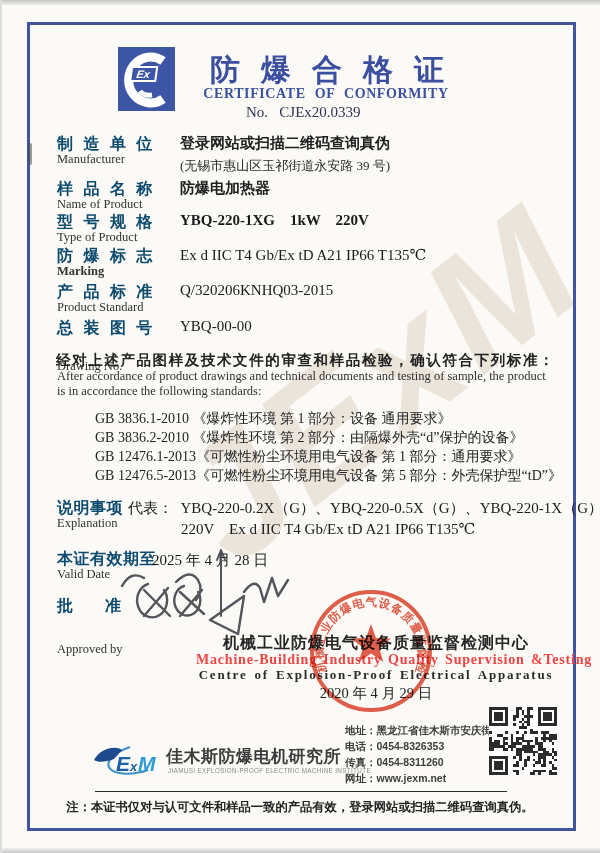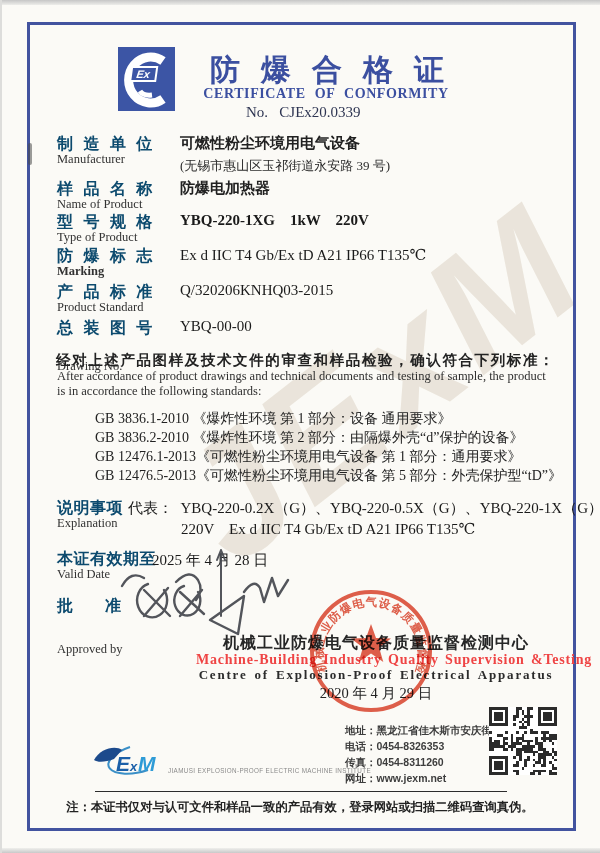--- a/index.html
+++ b/index.html
@@ -55,21 +55,21 @@
       <rect x="17" y="20" width="25" height="14" fill="#3c55a5" stroke="#ffffff" stroke-width="2"></rect>
       <text x="29" y="31" text-anchor="middle" font-family="Liberation Sans,sans-serif" font-size="11" font-weight="bold" font-style="italic" fill="#ffffff">Ex</text>
     </g>
   </svg>
   <div class="abs title-zh">防爆合格证</div>
   <div class="abs title-en">CERTIFICATE  OF  CONFORMITY</div>
   <div class="abs cert-no">No.   CJEx20.0339</div>
 
   <div class="abs lz" style="left:57px;top:134px;">制 造 单 位</div>
   <div class="abs le" style="left:57px;top:152px;">Manufacturer</div>
-  <div class="abs valzh" style="left:180px;top:134px;">可燃性粉尘环境用电气设备</div>
+  <div class="abs valzh" style="left:180px;top:134px;">登录网站或扫描二维码查询真伪</div>
   <div class="abs small-val" style="left:180px;top:157px;">(无锡市惠山区玉祁街道永安路 39 号)</div>
 
   <div class="abs lz" style="left:57px;top:179px;">样 品 名 称</div>
   <div class="abs le" style="left:57px;top:197px;">Name of Product</div>
   <div class="abs valzh" style="left:180px;top:179px;">防爆电加热器</div>
 
   <div class="abs lz" style="left:57px;top:212px;">型 号 规 格</div>
   <div class="abs le" style="left:57px;top:230px;">Type of Product</div>
   <div class="abs val" style="left:180px;top:212px;font-weight:bold;">YBQ-220-1XG    1kW    220V</div>
 
@@ -135,20 +135,21 @@
     </text>
   </svg>
 
   <svg class="abs" style="left:90px;top:740px;" width="72" height="42" viewBox="0 0 72 42">
     <path d="M40,7 A30,13 -14 1 0 58,30" fill="none" stroke="#3a8fc7" stroke-width="2"></path>
     <path d="M4,20 C10,8 26,5 32,10 L24,19 C16,22 8,23 4,20 Z" fill="#1c4a8c"></path>
     <text x="26" y="31" font-family="Liberation Sans,sans-serif" font-size="21" font-weight="bold" font-style="italic" fill="#1a5fa8">E</text>
     <text x="40" y="31" font-family="Liberation Sans,sans-serif" font-size="13" font-weight="bold" font-style="italic" fill="#1a5fa8">x</text>
     <text x="48" y="31" font-family="Liberation Sans,sans-serif" font-size="21" font-weight="bold" font-style="italic" fill="#2e9bd6">M</text>
   </svg>
+  <div class="abs inst-zh" style="left:166px;top:745px;">佳木斯防爆电机研究所</div>
   <div class="abs inst-en" style="left:168px;top:767px;">JIAMUSI EXPLOSION-PROOF ELECTRIC MACHINE INSTITUTE</div>
 
   <div class="abs contact" style="left:345px;top:722px;">地址：黑龙江省佳木斯市安庆街3号</div>
   <div class="abs contact" style="left:345px;top:738px;">电话：0454-8326353</div>
   <div class="abs contact" style="left:345px;top:754px;">传真：0454-8311260</div>
   <div class="abs contact" style="left:345px;top:770px;">网址：www.jexm.net</div>
 
   <div class="abs" style="left:489px;top:707px;width:68px;height:68px;background:#fff;">
     <svg id="qr-svg" width="68" height="68" viewBox="0 0 25 25" shape-rendering="crispEdges">
         <rect x="0" y="9" width="1" height="1" fill="#2b2b2b"></rect>

